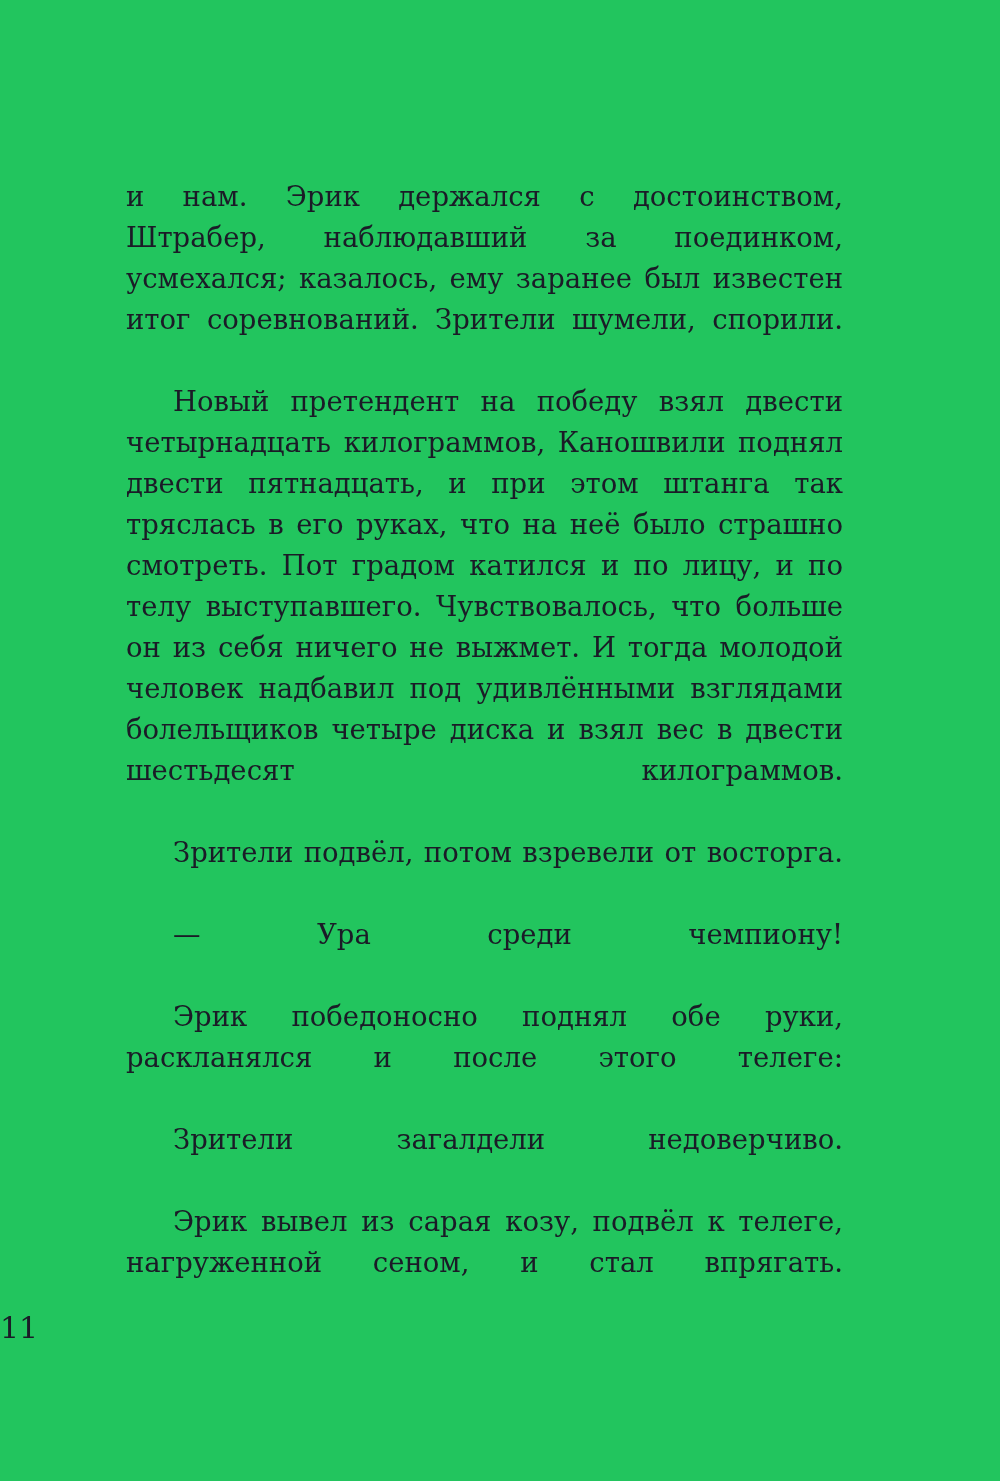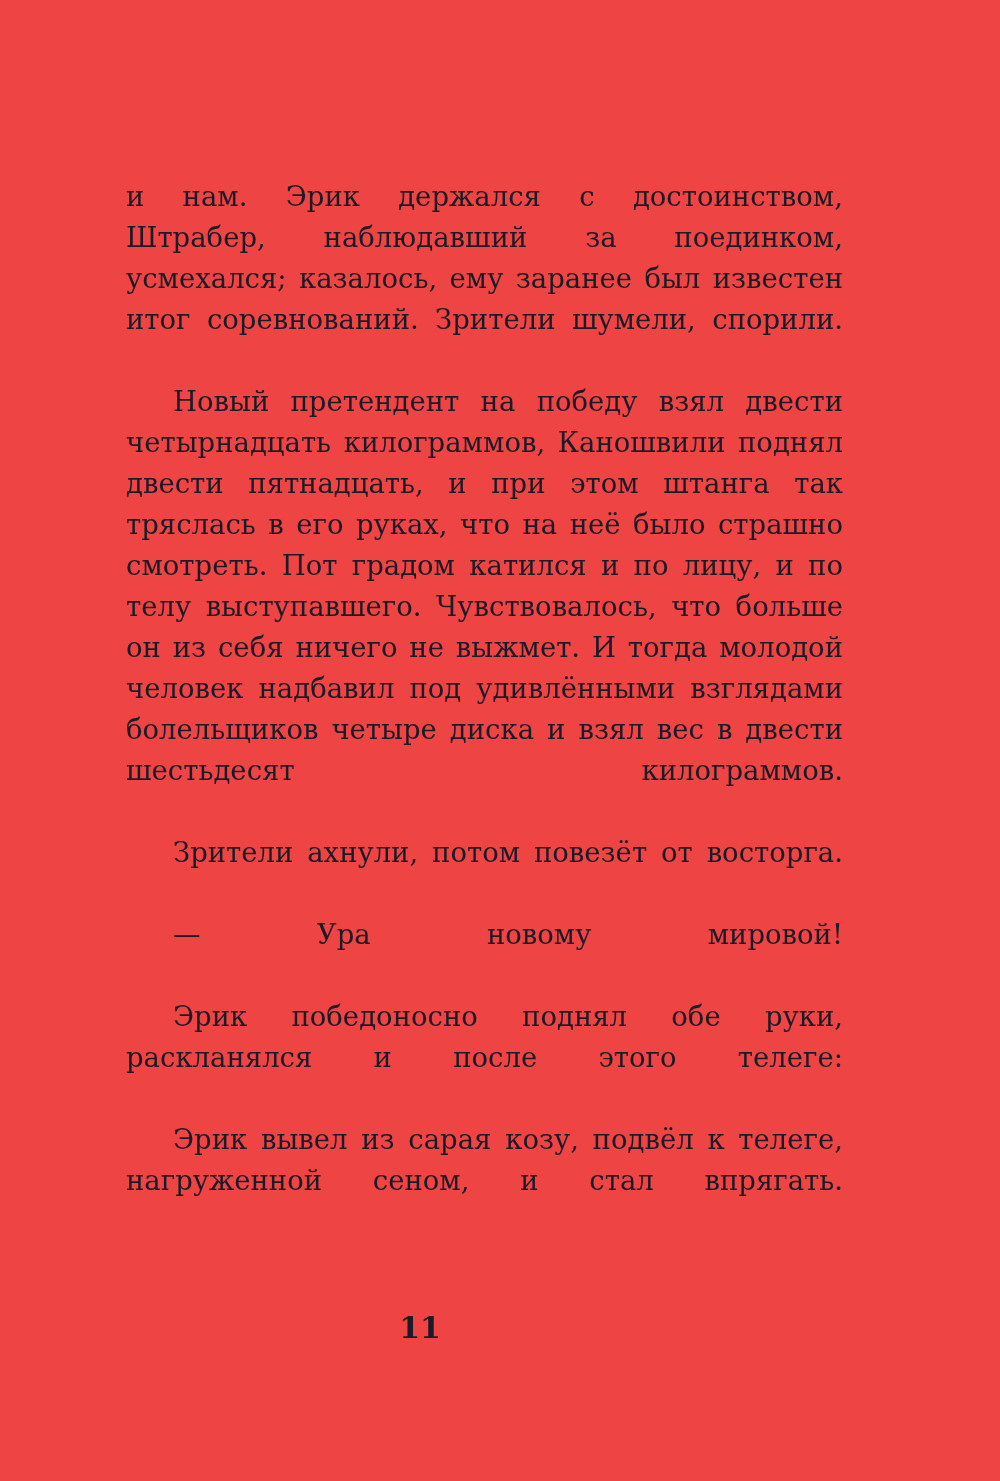--- a/index.html
+++ b/index.html
@@ -6,21 +6,21 @@
   html, body {
     margin: 0;
     padding: 0;
     background: #ffffff;
   }
 
   .page {
     position: relative;
     width: 1000px;
     height: 1481px;
-    background: #ef4444;
+    background: #22c55e;
     overflow: hidden;
     box-sizing: border-box;
   }
 
   .text-column {
     position: absolute;
     left: 126px;
     top: 176px;
     width: 717px;
   }
@@ -59,46 +59,46 @@
     content: "";
     display: inline-block;
     width: 100%;
   }
 
   .page-number {
     position: absolute;
     left: 0;
     top: 1310px;
     width: 840px;
-    text-align: center;
+    text-align: left;
     font-family: "DejaVu Serif", "Liberation Serif", serif;
     font-size: 30px;
     line-height: 36px;
     color: #1b1b27;
-    font-weight: bold;
   }
 </style>
 </head>
 <body>
 
 <div class="page">
 
   <div class="text-column">
 
     <p class="para continued">и нам. Эрик держался с достоинством, Штрабер, наблюдавший за поединком, усмехался; казалось, ему заранее был известен итог соревнований. Зрители шумели, спорили.</p>
 
     <p class="para indented">Новый претендент на победу взял двести четырнадцать килограммов, Каношвили поднял двести пятнадцать, и при этом штанга так тряслась в его руках, что на неё было страшно смотреть. Пот градом катился и по лицу, и по телу выступавшего. Чувствовалось, что больше он из себя ничего не выжмет. И тогда молодой человек надбавил под удивлёнными взглядами болельщиков четыре диска и взял вес в двести шестьдесят килограммов.</p>
 
-    <p class="para indented">Зрители ахнули, потом повезёт от восторга.</p>
+    <p class="para indented">Зрители подвёл, потом взревели от восторга.</p>
 
-    <p class="para dialogue">—  Ура новому мировой!</p>
+    <p class="para dialogue">—  Ура среди чемпиону!</p>
 
     <p class="para indented">Эрик победоносно поднял обе руки, раскланялся и после этого телеге:</p>
 
 
+    <p class="para indented">Зрители загалдели недоверчиво.</p>
 
     <p class="para indented">Эрик вывел из сарая козу, подвёл к телеге, нагруженной сеном, и стал впрягать.</p>
 
   </div>
 
   <div class="page-number">11</div>
 
 </div>
 
 </body></html>

